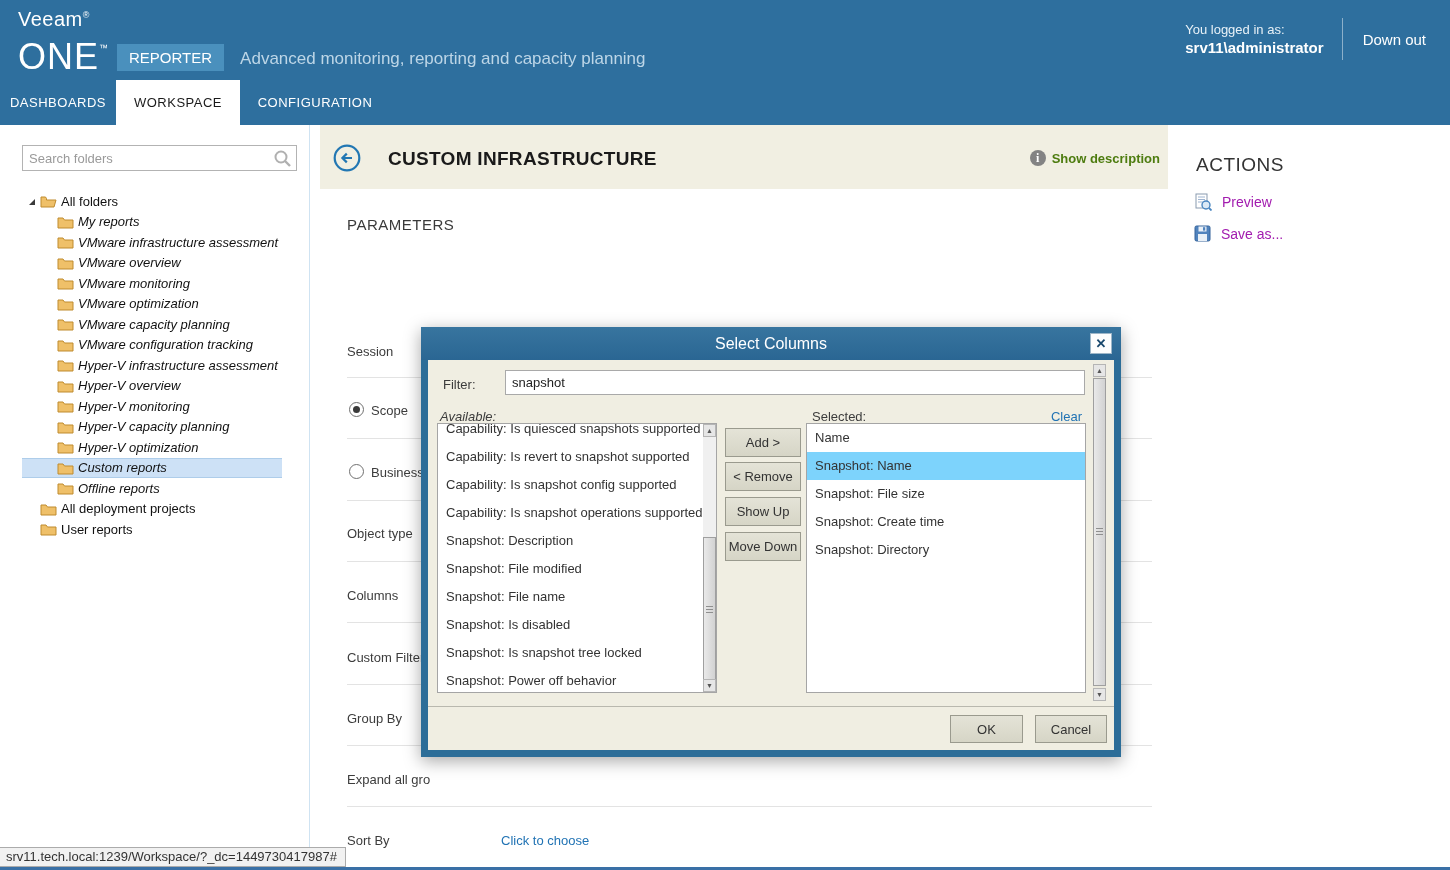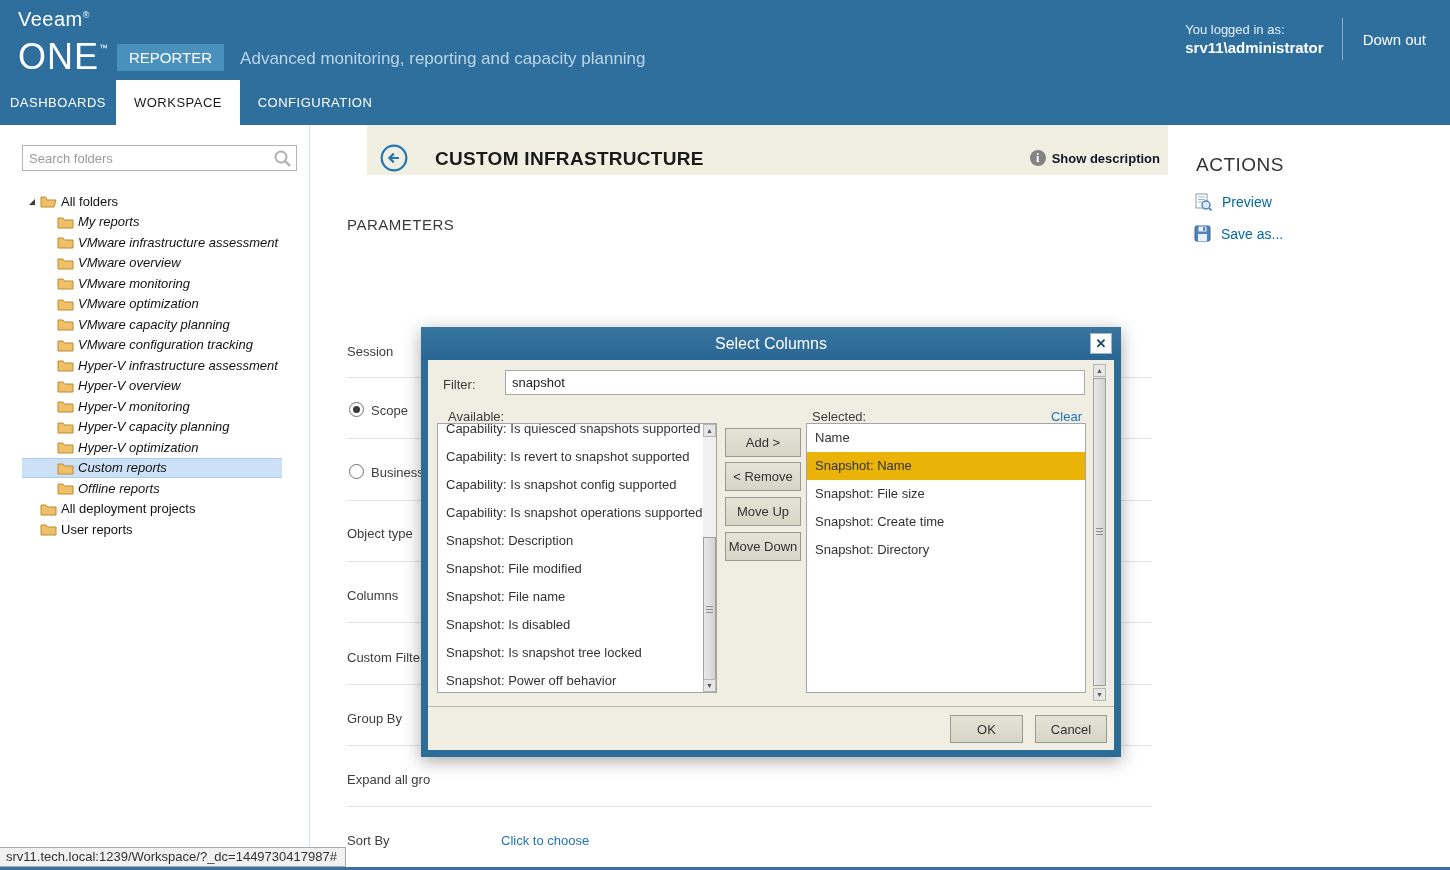--- a/index.html
+++ b/index.html
@@ -42,63 +42,63 @@
   .tree-row.lvl0 { padding-left:40px; }
   .tree-row.lvl0.root { padding-left:40px; }
   .tree-row.lvl1 { padding-left:57px;font-style:italic; }
   .tree-row.selected { background:#cde1f6; border-top:1px solid #aecdea; border-bottom:1px solid #aecdea; margin-left:22px; padding-left:35px; margin-right:9px; }
   .caret { position:absolute; left:29px; top:8px; width:0; height:0; border-left:6px solid transparent; border-bottom:6px solid #3a3a3a; }
   .folder-ico { width:17px; height:14px; margin-right:4px; flex:0 0 auto; }
   .tree-label { white-space:nowrap; }
 
   
   .main { position:absolute; left:320px; top:125px; width:848px; bottom:0; background:#fff; }
-  .band { position:absolute; left:0; top:0; right:0; height:50px; background:#f1efe2;margin-left:47px; }
+  .band { position:absolute; left:0; top:0; right:0; height:64px; background:#f1efe2; }
   .back-btn { position:absolute; left:13px; top:19px; width:28px; height:28px; cursor:pointer; }
   .page-title { position:absolute; left:68px; top:23px; font-size:19px; font-weight:bold; color:#1a1a1a; letter-spacing:.3px; }
   .show-desc { position:absolute; right:8px; top:25px; display:flex; align-items:center; cursor:pointer; }
   .info-ico { width:16px; height:16px; border-radius:50%; background:#838383; color:#fff; font-family:"Liberation Serif", serif; font-size:12px; font-weight:bold; display:flex; align-items:center; justify-content:center; margin-right:6px; }
-  .show-desc-label { font-size:13px; font-weight:bold; color:#0f172a; }
+  .show-desc-label { font-size:13px; font-weight:bold; color:#4d7c0f; }
 
   .form { position:absolute; left:0; top:67px; right:0; bottom:0; }
   .section-title { position:absolute; left:27px; top:24px; font-size:15px; color:#3a3a3a; letter-spacing:.5px; }
   .hline { position:absolute; left:27px; right:16px; height:1px; background:#e3e3e3; }
   .flabel { position:absolute; left:27px; font-size:13px; color:#3c3c3c; }
   .fvalue { position:absolute; left:181px; font-size:13px; }
   a.link { color:#2173b4; text-decoration:underline; cursor:pointer; }
   a.link-plain { color:#2173b4; text-decoration:none; cursor:pointer; }
   .radio { position:absolute; left:29px; width:15px; height:15px; border:1px solid #707070; border-radius:50%; background:#fff; }
   .radio.checked::after { content:""; position:absolute; left:3px; top:3px; width:7px; height:7px; border-radius:50%; background:#3a3a3a; }
   .radio-label { position:absolute; left:51px; font-size:13px; color:#3c3c3c; }
 
   .btn { background:linear-gradient(#e4e3d7,#d6d5c6); border:1px solid #9a9a8e; font-size:13px; color:#333; font-family:"Liberation Sans", sans-serif; cursor:pointer; text-align:center; }
 
   
   .actions { position:absolute; left:1180px; top:125px; width:270px; bottom:0; background:#fff; }
   .actions-title { position:absolute; left:16px; top:29px; font-size:19px; color:#333; letter-spacing:.5px; }
   .action-row { position:absolute; left:14px; display:flex; align-items:center; cursor:pointer; }
-  .action-label { font-size:14px; color:#0369a1; margin-left:10px; }
+  .action-label { font-size:14px; color:#a21caf; margin-left:10px; }
 
   
   .dialog { position:absolute; left:421px; top:327px; width:700px; height:430px; background:#2c6d98; box-shadow:0 4px 16px rgba(0,0,0,.35); z-index:50; }
   .dlg-titlebar { position:absolute; left:0; top:0; right:0; height:33px; background:linear-gradient(#38759f,#2a6693); display:flex; align-items:center; justify-content:center; }
   .dlg-title { color:#fff; font-size:16px; }
   .dlg-close { position:absolute; right:9px; top:6px; width:22px; height:21px; background:#fdfdfd; border:1px solid #9db6c8; color:#17466b; font-size:13px; font-weight:bold; display:flex; align-items:center; justify-content:center; cursor:pointer; }
   .dlg-content { position:absolute; left:7px; top:33px; right:7px; bottom:7px; background:#f0eee2; }
   .dlg-filter-label { position:absolute; left:15px; top:17px; font-size:13px; color:#3c3c3c; }
   .dlg-filter-input { position:absolute; left:77px; top:10px; width:580px; height:25px; border:1px solid #a9a9a9; background:#fff; font-size:13px; color:#222; padding:0 6px; font-family:"Liberation Sans", sans-serif; outline:none; }
   .dlg-col-label { position:absolute; top:49px; font-size:13px; color:#3c3c3c; }
   .clear-link { position:absolute; right:32px; top:49px; font-size:13px; color:#2173b4; cursor:pointer; }
   .listbox { position:absolute; top:63px; width:280px; height:270px; background:#fff; border:1px solid #a5a5a5; overflow:hidden; }
   .avail-list { left:9px; }
   .sel-list { left:378px; }
   .list-inner { position:absolute; left:0; top:0; right:0; }
   .avail-list .list-inner { top:-9px; }
   .list-item { height:28px; line-height:28px; font-size:13px; color:#333; padding-left:8px; padding-right:16px; white-space:nowrap; cursor:pointer; }
-  .list-item.hl { background:#eab308; }
+  .list-item.hl { background:#7dd3fc; }
 
   .sbar { position:absolute; background:#f0f0f0; width:13px; }
   .sbar-btn { position:absolute; left:0; width:13px; height:13px; background:#e6e6e6; border:1px solid #b5b5b5; font-size:7px; color:#555; display:flex; align-items:center; justify-content:center; cursor:pointer; }
   .sbar-up { top:0; }
   .sbar-dn { bottom:0; }
   .sbar-thumb { position:absolute; left:0; width:13px; background:linear-gradient(to right,#e9e9e9,#d2d2d2); border:1px solid #9f9f9f; cursor:pointer; }
   .sbar-grip { position:absolute; left:2px; right:2px; top:50%; height:7px; margin-top:-4px; background:repeating-linear-gradient(to bottom,#8f8f8f 0 1px,transparent 1px 3px); }
   .avail-sbar { right:0; top:0; height:268px; }
   .outer-sbar { left:665px; top:4px; height:337px; background:#ebe9dd; }
 
@@ -335,21 +335,21 @@
 
   <div class="dialog">
     <div class="dlg-titlebar">
       <span class="dlg-title">Select Columns</span>
       <span class="dlg-close">✕</span>
     </div>
     <div class="dlg-content">
       <span class="dlg-filter-label">Filter:</span>
       <input class="dlg-filter-input" type="text" value="snapshot" style="">
 
-      <span class="dlg-col-label" style="left:20px;">Available:</span>
+      <span class="dlg-col-label" style="left:12px;font-style:italic;">Available:</span>
       <span class="dlg-col-label" style="left:384px;">Selected:</span>
       <span class="clear-link">Clear</span>
 
       <div class="listbox avail-list">
         <div class="list-inner">
           <div class="list-item">Capability: Is quiesced snapshots supported</div>
           <div class="list-item">Capability: Is revert to snapshot supported</div>
           <div class="list-item">Capability: Is snapshot config supported</div>
           <div class="list-item">Capability: Is snapshot operations supported</div>
           <div class="list-item">Snapshot: Description</div>
@@ -363,21 +363,21 @@
           <div class="sbar-btn sbar-up">▲</div>
           <div class="sbar-thumb" style="top:113px; height:146px;">
               <span class="sbar-grip"></span>
             </div>
           <div class="sbar-btn sbar-dn">▼</div>
         </div>
       </div>
 
       <button class="btn mid-btn" style="top:68px;">Add &gt;</button>
       <button class="btn mid-btn" style="top:102px;">&lt; Remove</button>
-      <button class="btn mid-btn" style="top:137px;">Move Up</button>
+      <button class="btn mid-btn" style="top:137px;">Show Up</button>
       <button class="btn mid-btn" style="top:172px;">Move Down</button>
 
       <div class="listbox sel-list">
         <div class="list-inner">
           <div class="list-item">Name</div>
           <div class="list-item hl">Snapshot: Name</div>
           <div class="list-item">Snapshot: File size</div>
           <div class="list-item">Snapshot: Create time</div>
           <div class="list-item">Snapshot: Directory</div>
         </div>

